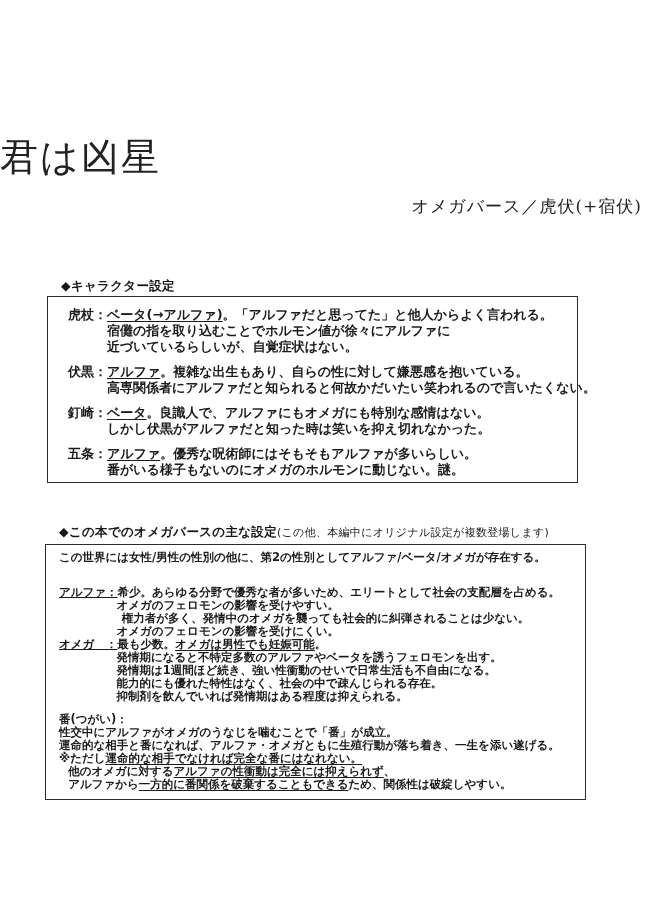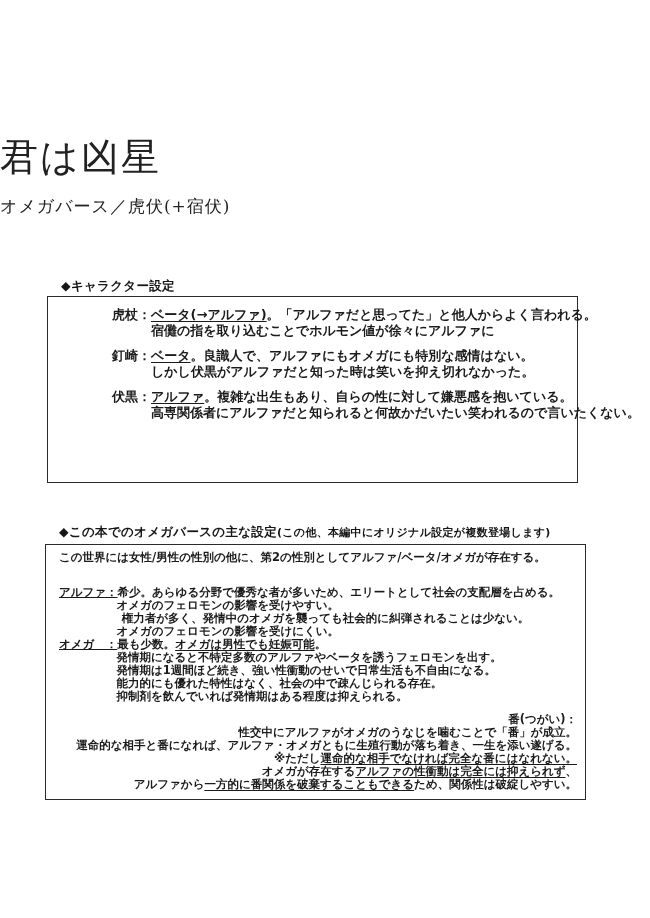--- a/index.html
+++ b/index.html
@@ -17,94 +17,99 @@
   
   .title {
     position: absolute; top: 134px; left: 0; width: 642px;
     margin: 0; 
     font-family: "DejaVu Serif", serif;
     font-weight: 400; font-size: 38px; line-height: 46px;
     letter-spacing: 2px; color: #222;
   }
   .subtitle {
     position: absolute; top: 194px; left: 0; width: 642px;
-    text-align: left;
+    text-align: right;
     font-family: "DejaVu Serif", serif;
     font-size: 17px; line-height: 24px; color: #222;
     letter-spacing: 1px;
   }
 
   
   .sec-heading {
     position: absolute;
     font-weight: 700; font-size: 12.5px; line-height: 15px;
     color: #161616; letter-spacing: 0.3px;
   }
   .h1pos { top: 278px; left: 61px; }
   .h2pos { top: 524px; left: 59px; }
-  .sec-heading .note { font-size: 11px; font-weight: 700; }
+  .sec-heading .note { font-size: 11px; font-weight: 400; }
 
   
   .box {
     position: absolute;
     border: 1.5px solid #2b2b2b;
     background: #fff;
   }
   .box1 {
     top: 296px; left: 47px; width: 531px; height: 187px;
     padding: 10px 12px 6px 20px;
     font-size: 13px; line-height: 16px; font-weight: 600;
   }
-  .c-entry { margin-bottom: 9px; margin-left: 44px; }
+  .c-entry { margin-bottom: 9px; }
   .c-entry:last-child { margin-bottom: 0; }
   .c-line { white-space: nowrap; }
   .c-line.cont { padding-left: 3em; }
 
   .box2 {
     top: 544px; left: 45px; width: 541px; height: 256px;
     padding: 6px 8px 4px 13px;
     font-size: 11.5px; line-height: 13px; font-weight: 600;
   }
   .b2-intro { margin-bottom: 22px; white-space: nowrap; }
   .b2-line { white-space: nowrap; }
   .b2-line.cont { padding-left: 5em; }
   .b2-line.ihalf { padding-left: 5.45em; }
   .b2-label { display: inline-block; min-width: 5em; text-decoration: underline; }
-  .tsugai { margin-top: 10px; text-align: right; }
+  .tsugai { margin-top: 10px; }
   .tsugai .b2-line.ind1 { padding-left: 0.8em; }
 
   .u { text-decoration: underline; text-underline-offset: 2px; text-decoration-thickness: 1px; }
 </style>
 </head>
 <body>
 
 <div class="page">
 
   <h1 class="title">君は凶星</h1>
   <div class="subtitle">オメガバース／虎伏(+宿伏)</div>
 
   <div class="sec-heading h1pos">◆キャラクター設定</div>
 
   <div class="box box1">
 
     <div class="c-entry">
       <div class="c-line"><span>虎杖：</span><span class="u">ベータ(→アルファ)</span><span>。「アルファだと思ってた」と他人からよく言われる。</span></div>
       <div class="c-line cont">宿儺の指を取り込むことでホルモン値が徐々にアルファに</div>
+      <div class="c-line cont">近づいているらしいが、自覚症状はない。</div>
+    </div>
+
+    <div class="c-entry">
+      <div class="c-line"><span>伏黒：</span><span class="u">アルファ</span><span>。複雑な出生もあり、自らの性に対して嫌悪感を抱いている。</span></div>
+      <div class="c-line cont">高専関係者にアルファだと知られると何故かだいたい笑われるので言いたくない。</div>
     </div>
 
     <div class="c-entry">
       <div class="c-line"><span>釘崎：</span><span class="u">ベータ</span><span>。良識人で、アルファにもオメガにも特別な感情はない。</span></div>
       <div class="c-line cont">しかし伏黒がアルファだと知った時は笑いを抑え切れなかった。</div>
     </div>
 
     <div class="c-entry">
-      <div class="c-line"><span>伏黒：</span><span class="u">アルファ</span><span>。複雑な出生もあり、自らの性に対して嫌悪感を抱いている。</span></div>
-      <div class="c-line cont">高専関係者にアルファだと知られると何故かだいたい笑われるので言いたくない。</div>
+      <div class="c-line"><span>五条：</span><span class="u">アルファ</span><span>。優秀な呪術師にはそもそもアルファが多いらしい。</span></div>
+      <div class="c-line cont">番がいる様子もないのにオメガのホルモンに動じない。謎。</div>
     </div>
-
 
   </div>
 
   <div class="sec-heading h2pos"><span>◆この本でのオメガバースの主な設定</span><span class="note">(この他、本編中にオリジナル設定が複数登場します)</span></div>
 
   <div class="box box2">
 
     <div class="b2-intro">この世界には女性/男性の性別の他に、第2の性別としてアルファ/ベータ/オメガが存在する。</div>
 
     <div class="b2-entry">
@@ -123,19 +128,19 @@
       <div class="b2-line cont">発情期は1週間ほど続き、強い性衝動のせいで日常生活も不自由になる。</div>
       <div class="b2-line cont">能力的にも優れた特性はなく、社会の中で疎んじられる存在。</div>
       <div class="b2-line cont">抑制剤を飲んでいれば発情期はある程度は抑えられる。</div>
     </div>
 
     <div class="b2-entry tsugai">
       <div class="b2-line">番(つがい)：</div>
       <div class="b2-line">性交中にアルファがオメガのうなじを噛むことで「番」が成立。</div>
       <div class="b2-line">運命的な相手と番になれば、アルファ・オメガともに生殖行動が落ち着き、一生を添い遂げる。</div>
       <div class="b2-line"><span>※ただし</span><span class="u">運命的な相手でなければ完全な番にはなれない。</span></div>
-      <div class="b2-line ind1"><span>オメガが存在する</span><span class="u">アルファの性衝動は完全には抑えられず</span><span>、</span></div>
+      <div class="b2-line ind1"><span>他のオメガに対する</span><span class="u">アルファの性衝動は完全には抑えられず</span><span>、</span></div>
       <div class="b2-line ind1"><span>アルファから</span><span class="u">一方的に番関係を破棄することもできる</span><span>ため、関係性は破綻しやすい。</span></div>
     </div>
 
   </div>
 
 </div>
 
 </body></html>

